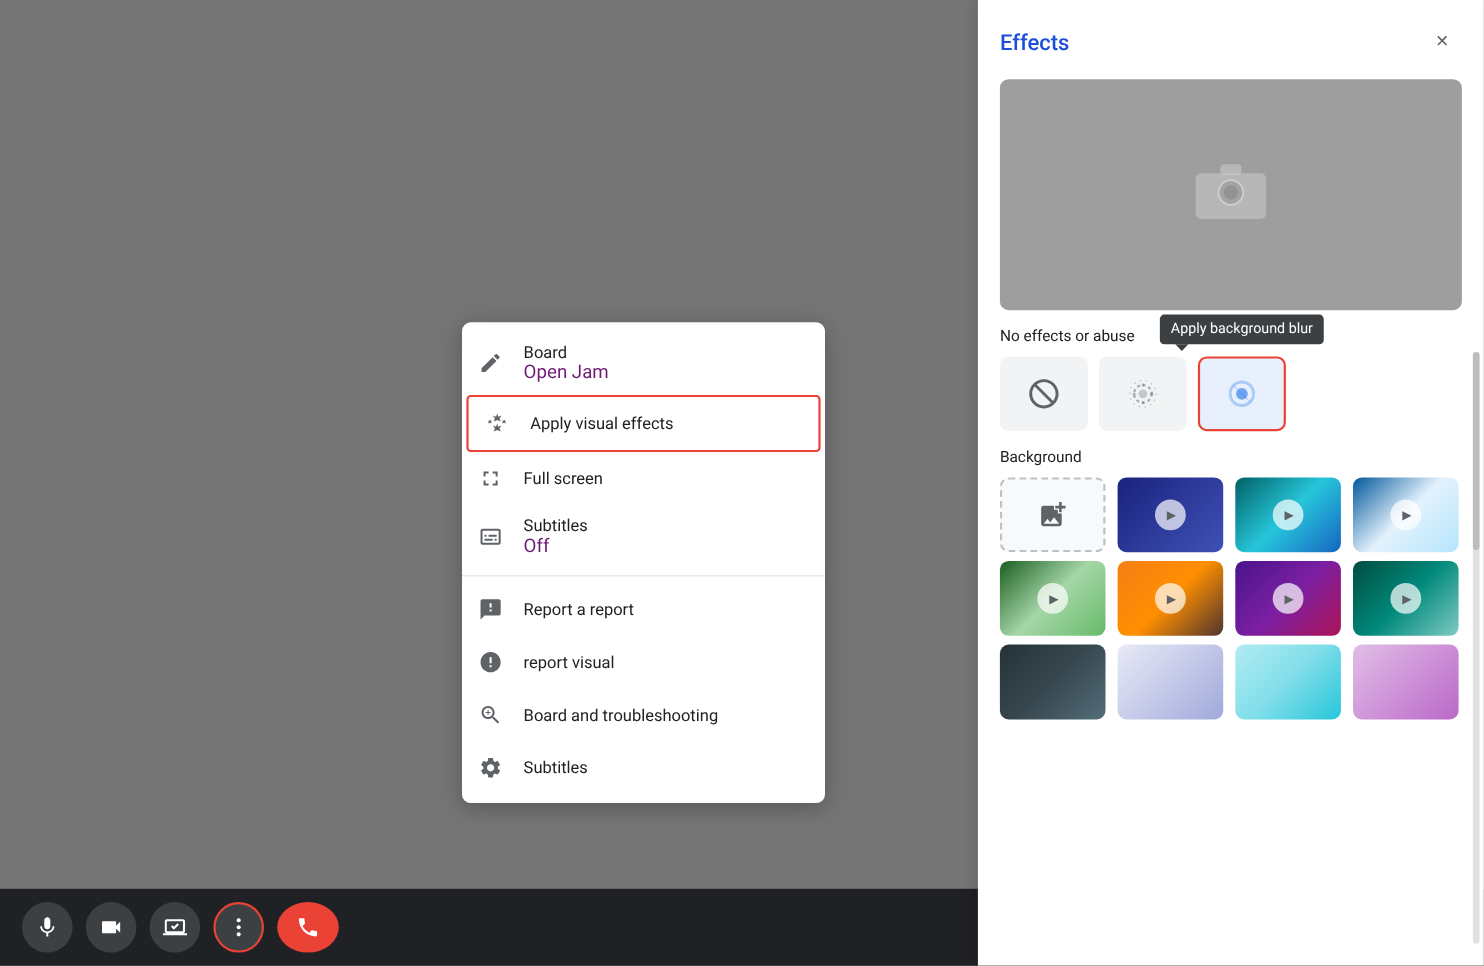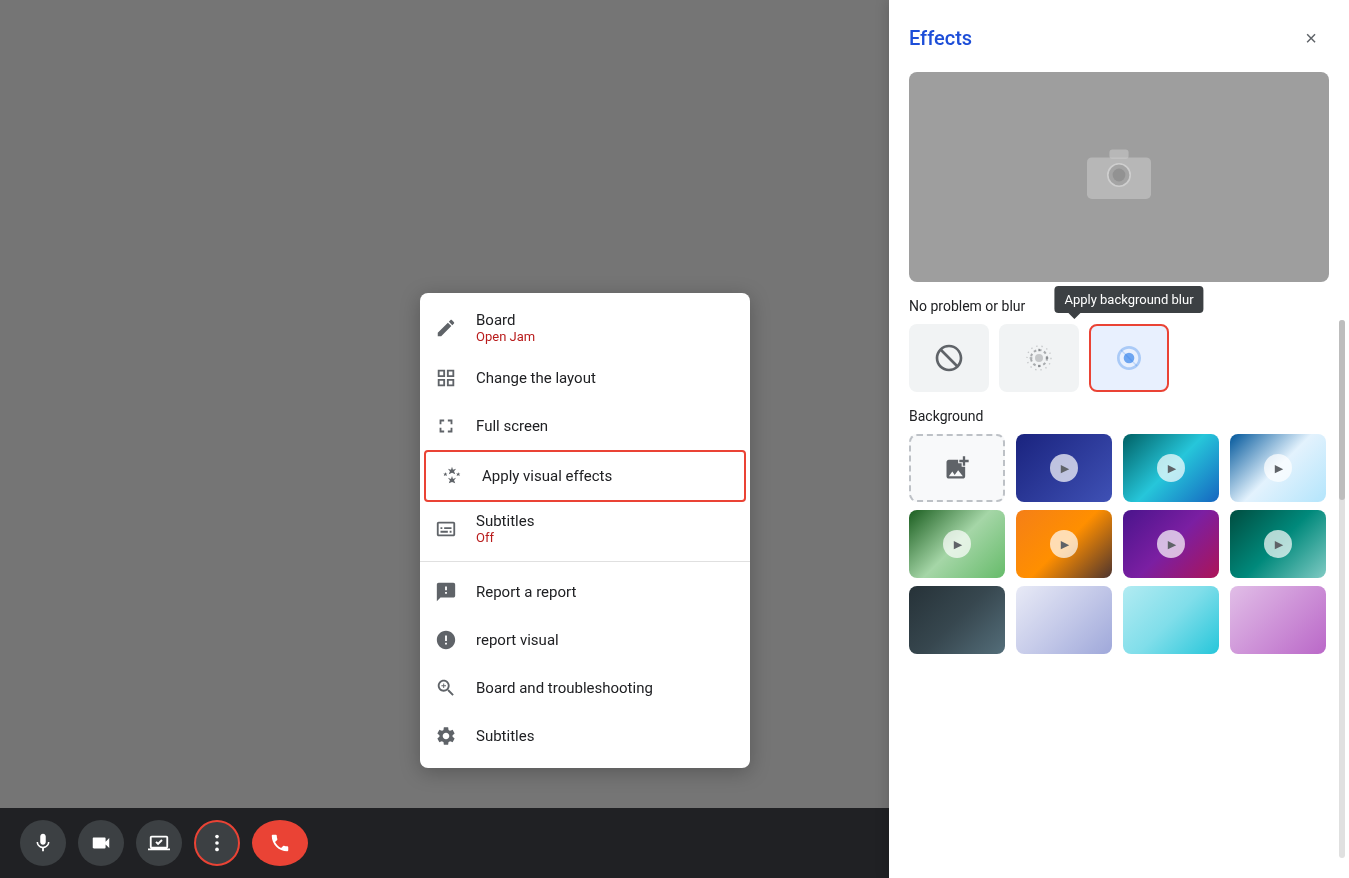--- a/index.html
+++ b/index.html
@@ -89,21 +89,21 @@
     }
     .menu-item-icon {
       width: 28px; height: 28px;
       display: flex; align-items: center; justify-content: center;
       color: #5f6368;
       flex-shrink: 0;
     }
     .menu-item-icon svg { width: 22px; height: 22px; fill: #5f6368; }
     .menu-item-text { display: flex; flex-direction: column; }
     .menu-item-title { font-size: 15px; color: #202124; }
-    .menu-item-subtitle { font-size: 13px; color: #b91c1c; }
+    .menu-item-subtitle { font-size: 17px; color: #701a75; }
     .menu-divider { height: 1px; background: #e0e0e0; margin: 6px 0; }
 
     
     .effects-panel {
       position: absolute;
       right: 0; top: 0; bottom: 0;
       width: 460px;
       background: #fff;
       box-shadow: -2px 0 12px rgba(0,0,0,0.15);
       z-index: 90;
@@ -361,51 +361,41 @@
       <svg viewBox="0 0 24 24">
           <path d="M3 17.25V21h3.75L17.81 9.94l-3.75-3.75L3 17.25zM20.71 7.04c.39-.39.39-1.02 0-1.41l-2.34-2.34c-.39-.39-1.02-.39-1.41 0l-1.83 1.83 3.75 3.75 1.83-1.83z"></path>
         </svg>
     </div>
     <div class="menu-item-text">
       <span class="menu-item-title">Board</span>
       <span class="menu-item-subtitle">Open Jam</span>
     </div>
   </div>
 
-  <div class="menu-item">
-    <div class="menu-item-icon">
-      <svg viewBox="0 0 24 24">
-          <path d="M3 3v8h8V3H3zm6 6H5V5h4v4zm-6 4v8h8v-8H3zm6 6H5v-4h4v4zm4-16v8h8V3h-8zm6 6h-4V5h4v4zm-6 4v8h8v-8h-8zm6 6h-4v-4h4v4z"></path>
-        </svg>
-    </div>
-    <div class="menu-item-text">
-      <span class="menu-item-title">Change the layout</span>
-    </div>
-  </div>
-
-  <div class="menu-item">
-    <div class="menu-item-icon">
-      <svg viewBox="0 0 24 24">
-          <path d="M7 14H5v5h5v-2H7v-3zm-2-4h2V7h3V5H5v5zm12 7h-3v2h5v-5h-2v3zM14 5v2h3v3h2V5h-5z"></path>
-        </svg>
-    </div>
-    <div class="menu-item-text">
-      <span class="menu-item-title">Full screen</span>
-    </div>
-  </div>
 
   <div class="menu-item highlighted">
     <div class="menu-item-icon">
       <svg viewBox="0 0 24 24" fill="#5f6368">
           <path d="M12 2l1.09 3.26L16.5 4l-2.26 2.74L15.5 10l-3.5-1.5L8.5 10l1.26-3.26L7.5 4l3.41 1.26L12 2zm0 10l1.09 3.26L16.5 14l-2.26 2.74L15.5 20l-3.5-1.5L8.5 20l1.26-3.26L7.5 14l3.41 1.26L12 12z"></path>
           <path d="M5 8l.55 1.64L7 9l-1.13 1.37.63 1.63-1.75-.75-1.75.75.63-1.63L2.5 9l1.45.64L5 8zm14 0l.55 1.64L21 9l-1.13 1.37.63 1.63-1.75-.75-1.75.75.63-1.63L16.5 9l1.45.64L19 8z"></path>
         </svg>
     </div>
     <div class="menu-item-text">
       <span class="menu-item-title">Apply visual effects</span>
+    </div>
+  </div>
+
+  <div class="menu-item">
+    <div class="menu-item-icon">
+      <svg viewBox="0 0 24 24">
+          <path d="M7 14H5v5h5v-2H7v-3zm-2-4h2V7h3V5H5v5zm12 7h-3v2h5v-5h-2v3zM14 5v2h3v3h2V5h-5z"></path>
+        </svg>
+    </div>
+    <div class="menu-item-text">
+      <span class="menu-item-title">Full screen</span>
     </div>
   </div>
 
   <div class="menu-item">
     <div class="menu-item-icon">
       <svg viewBox="0 0 24 24">
           <path d="M20 4H4c-1.1 0-2 .9-2 2v12c0 1.1.9 2 2 2h16c1.1 0 2-.9 2-2V6c0-1.1-.9-2-2-2zm0 14H4V6h16v12zM6 10h2v2H6zm0 4h8v2H6zm10 0h2v2h-2zm-6-4h8v2h-8z"></path>
         </svg>
     </div>
     <div class="menu-item-text">
@@ -472,21 +462,21 @@
     <div class="preview-camera">
       <svg viewBox="0 0 100 100" xmlns="http://www.w3.org/2000/svg" width="80" height="80">
         <rect x="10" y="28" width="80" height="52" rx="6" fill="white" opacity="0.5"></rect>
         <circle cx="50" cy="50" r="14" fill="#aaa" stroke="white" stroke-width="2"></circle>
         <circle cx="50" cy="50" r="8" fill="#888"></circle>
         <rect x="38" y="18" width="24" height="12" rx="4" fill="white" opacity="0.5"></rect>
       </svg>
     </div>
   </div>
 
-  <div class="section-label">No problem or blur</div>
+  <div class="section-label">No effects or abuse</div>
   <div class="effects-row" style="position:relative;">
 
     <button class="effect-btn" title="No effect">
       <svg viewBox="0 0 24 24" fill="#5f6368" width="32" height="32">
           <path d="M12 2C6.48 2 2 6.48 2 12s4.48 10 10 10 10-4.48 10-10S17.52 2 12 2zm0 18c-4.42 0-8-3.58-8-8 0-1.85.63-3.55 1.69-4.9L16.9 18.31C15.55 19.37 13.85 20 12 20zm6.31-3.1L7.1 5.69C8.45 4.63 10.15 4 12 4c4.42 0 8 3.58 8 8 0 1.85-.63 3.55-1.69 4.9z"></path>
         </svg>
     </button>
 
     <button class="effect-btn" title="Slightly blur your background">
       <svg viewBox="0 0 24 24" fill="#5f6368" width="32" height="32">

